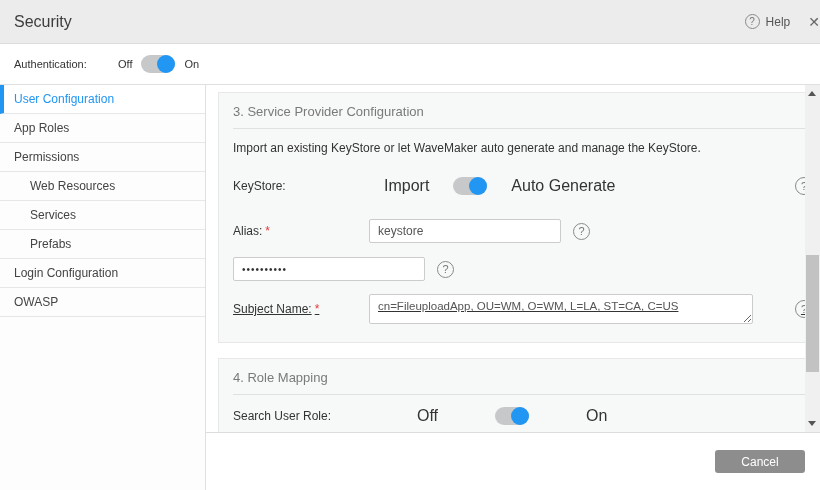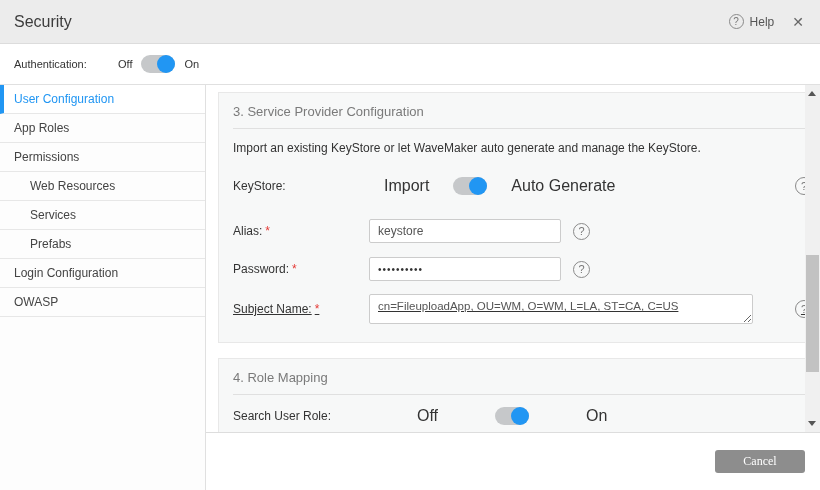--- a/index.html
+++ b/index.html
@@ -4,21 +4,21 @@
 <style>
   :root { --accent:#2196f3; --cancel:#8d8d8d; }
   * { margin:0; padding:0; box-sizing:border-box; }
   html,body { width:820px; height:490px; overflow:hidden; }
   body { font-family:"Liberation Sans", sans-serif; background:#fff; color:#333; }
 
   .app { width:820px; height:490px; display:flex; flex-direction:column; overflow:hidden; }
 
   
   .header { height:44px; flex:0 0 44px; background:#ececec; border-bottom:1px solid #dcdcdc;
-            display:flex; align-items:center; padding:0 16px 0 14px;gap:45px; }
+            display:flex; align-items:center; padding:0 0 0 14px;gap:45px; }
   .header-title { font-size:16px; color:#3c3c3c; }
   .header-right { margin-left:auto; display:flex; align-items:center; gap:18px; }
   .help-wrap { display:inline-flex; align-items:center; gap:6px; cursor:pointer; color:#555; font-size:12px; }
   .qcircle { border:1px solid #8a8a8a; border-radius:50%; color:#777;
              display:inline-flex; align-items:center; justify-content:center; background:transparent; }
   .qcircle.hdr { width:15px; height:15px; font-size:10px; }
   .close-x { font-size:14px; color:#666; cursor:pointer; }
 
   
   .auth-row { height:41px; flex:0 0 41px; background:#fff; border-bottom:1px solid #e0e0e0;
@@ -75,21 +75,21 @@
   .sb-arrow { position:absolute; left:3px; width:0; height:0;
               border-left:4.5px solid transparent; border-right:4.5px solid transparent; cursor:pointer; }
   .sb-up { top:6px; border-bottom:5px solid #555; }
   .sb-down { bottom:6px; border-top:5px solid #555; }
   .sb-thumb { position:absolute; left:1px; top:170px; width:13px; height:117px; background:#c2c2c2; cursor:pointer; }
 
   
   .footer { height:58px; flex:0 0 58px; background:#fff; border-top:1px solid #dddddd;
             display:flex; justify-content:flex-end; align-items:flex-start; padding:17px 15px 0 0; gap:8px; }
   .btn { height:23px; border:none; border-radius:3px; color:#fff; font-size:12px;
-         font-family:Liberation Serif, serif; cursor:pointer; }
+         font-family:Liberation Sans, sans-serif; cursor:pointer; }
   .btn-cancel { background:var(--cancel); width:90px; }
   .btn-save { background:var(--accent); width:87px; }
 </style>
 </head>
 <body>
 
 <div class="app">
 
   <div class="header">
     <div class="header-title">Security</div>
@@ -158,21 +158,20 @@
             <span class="qcircle edge">?</span>
           </div>
 
           <div class="frow row-alias">
             <span class="flabel"><span>Alias:</span><span class="req">*</span></span>
             <input class="text-input" type="text" value="keystore" style="">
             <span class="qcircle inline">?</span>
           </div>
 
           <div class="frow row-password">
-            <span class="flabel"><span>Password:</span><span class="req">*</span></span>
             <input class="text-input pwd" type="text" value="••••••••••" style="">
             <span class="qcircle inline">?</span>
           </div>
 
           <div class="frow row-subject">
             <span class="flabel"><span>Subject Name:</span><span class="req">*</span></span>
             <textarea class="subject-textarea" style="">cn=FileuploadApp, OU=WM, O=WM, L=LA, ST=CA, C=US</textarea>
             <span class="qcircle edge">?</span>
           </div>
         </div>

